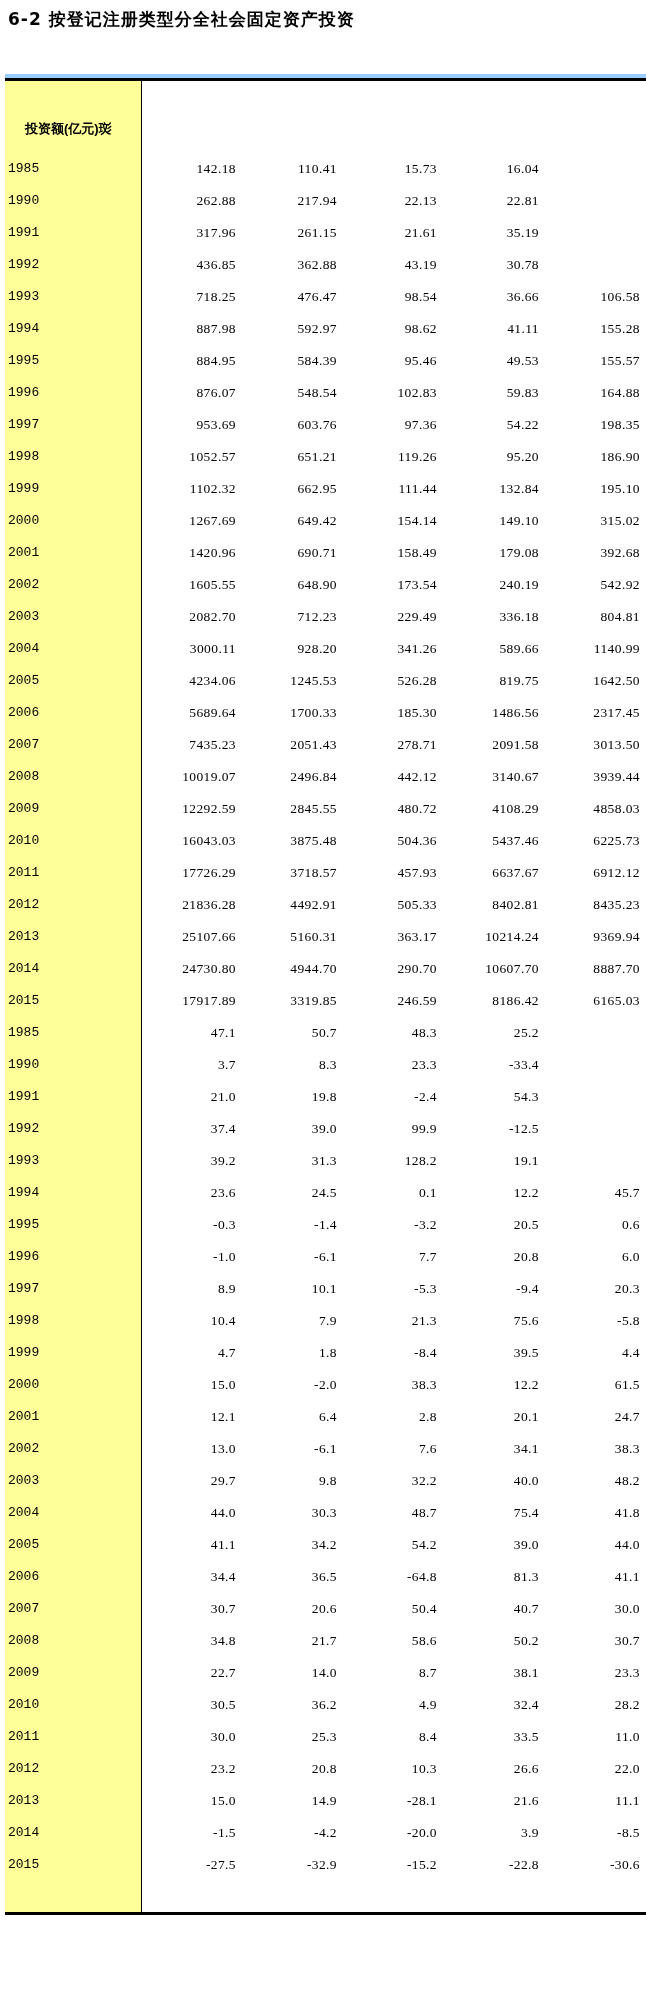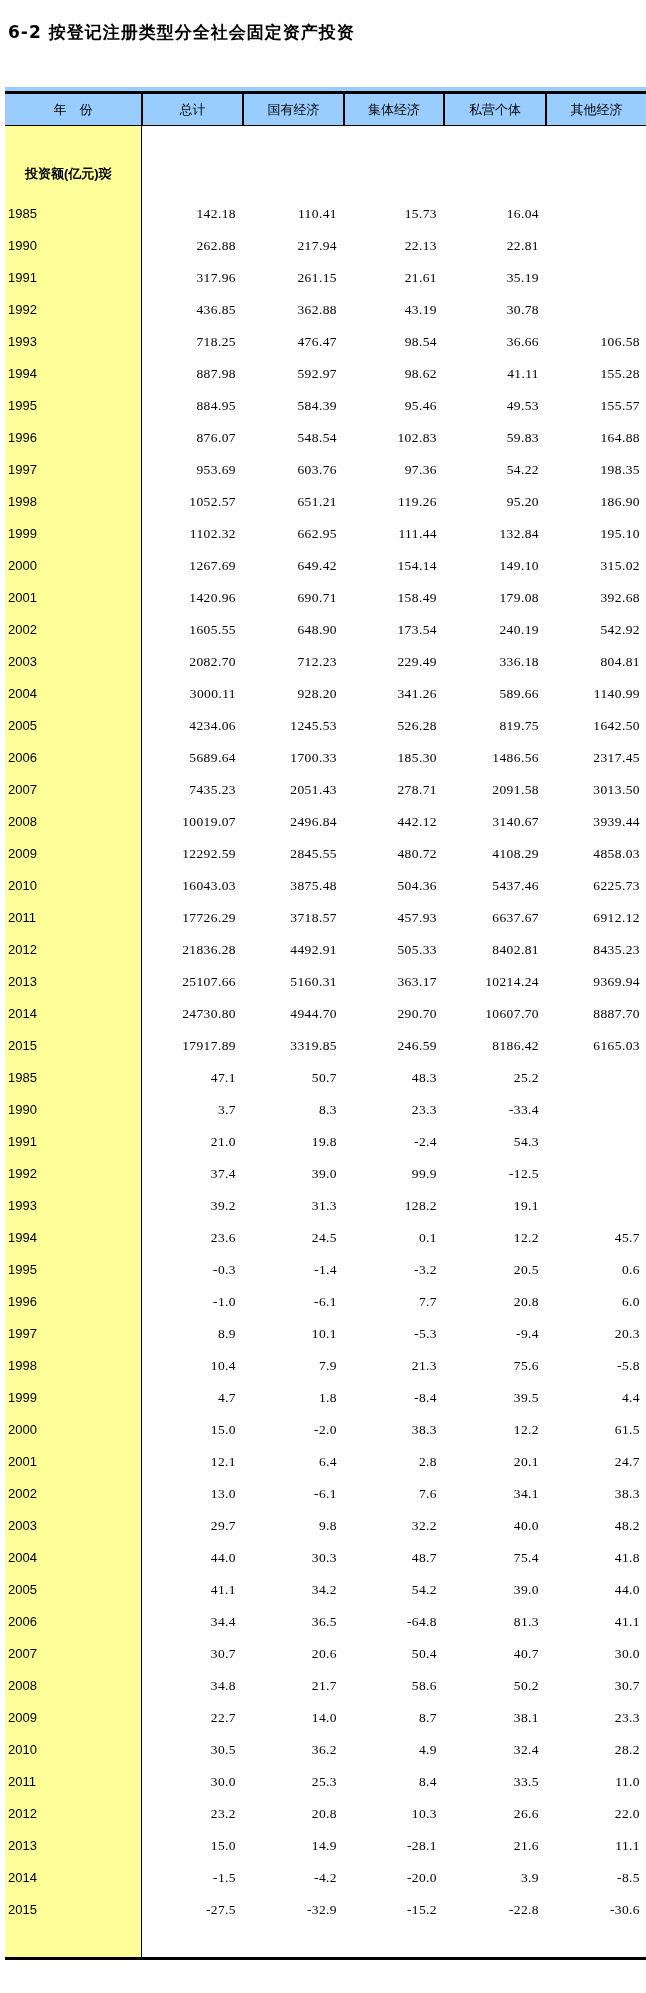--- a/index.html
+++ b/index.html
@@ -1,21 +1,21 @@
 <!DOCTYPE html>
 <html style="--header-bg: #99CCFF; --year-col-bg: #FFFF99;"><head>
 <meta charset="utf-8">
 <style>
   * { margin:0; padding:0; box-sizing:border-box; }
   html,body { background:#ffffff; }
   body {
     width:646px; height:1993px; overflow:hidden; position:relative;
     font-family:"Liberation Sans","DejaVu Sans",sans-serif; color:#000;
   }
-  .title-area { height:74px;margin-top:13px; }
+  .title-area { height:74px; }
   .page-title {
     padding:8px 0 0 8px; font-size:17px; font-weight:bold;
     letter-spacing:1px; font-family:"DejaVu Sans","Liberation Sans",sans-serif;
   }
   .table-wrap { margin-left:5px; width:641px; }
   
   .header-band { background:var(--header-bg,#99CCFF); }
   .band-sliver { height:4px; }
   .band-rule { height:3px; background:#000; }
   .header-row { height:32px; display:flex; border-bottom:1px solid #000; }
@@ -36,21 +36,21 @@
   .row-spacer-top { height:32px; }
   .row-gap { height:8px; }
   .row-filler-bottom { height:31px; }
   .section-row { height:32px; display:flex; align-items:center; }
   .section-label {
     font-weight:bold; font-size:13px; padding-left:20px;
     width:136px; line-height:32px; white-space:nowrap;
   }
   .year-cell {
     width:136px; padding-left:3px; font-size:13px; line-height:32px;
-    font-family:Liberation Sans, sans-serif;
+    font-family:Liberation Mono, monospace;
   }
   .val-cell {
     text-align:right; padding-right:6px; font-size:13.5px; line-height:32px;
     letter-spacing:0.4px;
     font-family:"Liberation Serif","DejaVu Serif",serif;
   }
   .c1 { width:101px; } .c2 { width:101px; } .c3 { width:100px; }
   .c4 { width:102px; } .c5 { width:101px; }
   .bottom-rule { height:3px; background:#000; }
 </style>
@@ -58,28 +58,20 @@
 <body>
 
 <div class="title-area">
   <div class="page-title">6-2  按登记注册类型分全社会固定资产投资</div>
 </div>
 
 <div class="table-wrap">
   <div class="header-band">
     <div class="band-sliver"></div>
     <div class="band-rule"></div>
-    <div class="header-row" id="header-row">
-        <div class="th " style="width: 136px;">年　份</div>
-        <div class="th c1">总计</div>
-        <div class="th c2">国有经济</div>
-        <div class="th c3">集体经济</div>
-        <div class="th c4">私营个体</div>
-        <div class="th c5">其他经济</div>
-      </div>
   </div>
   <div class="tbody" id="tbody">
       <div class="row-spacer-top"></div>
       <div class="section-row">
         <div class="section-label">投资额(亿元)珳</div>
       </div>
       <div class="row-gap"></div>
       <div class="row">
         <div class="year-cell">1985</div>
         <div class="val-cell c1">142.18</div>

